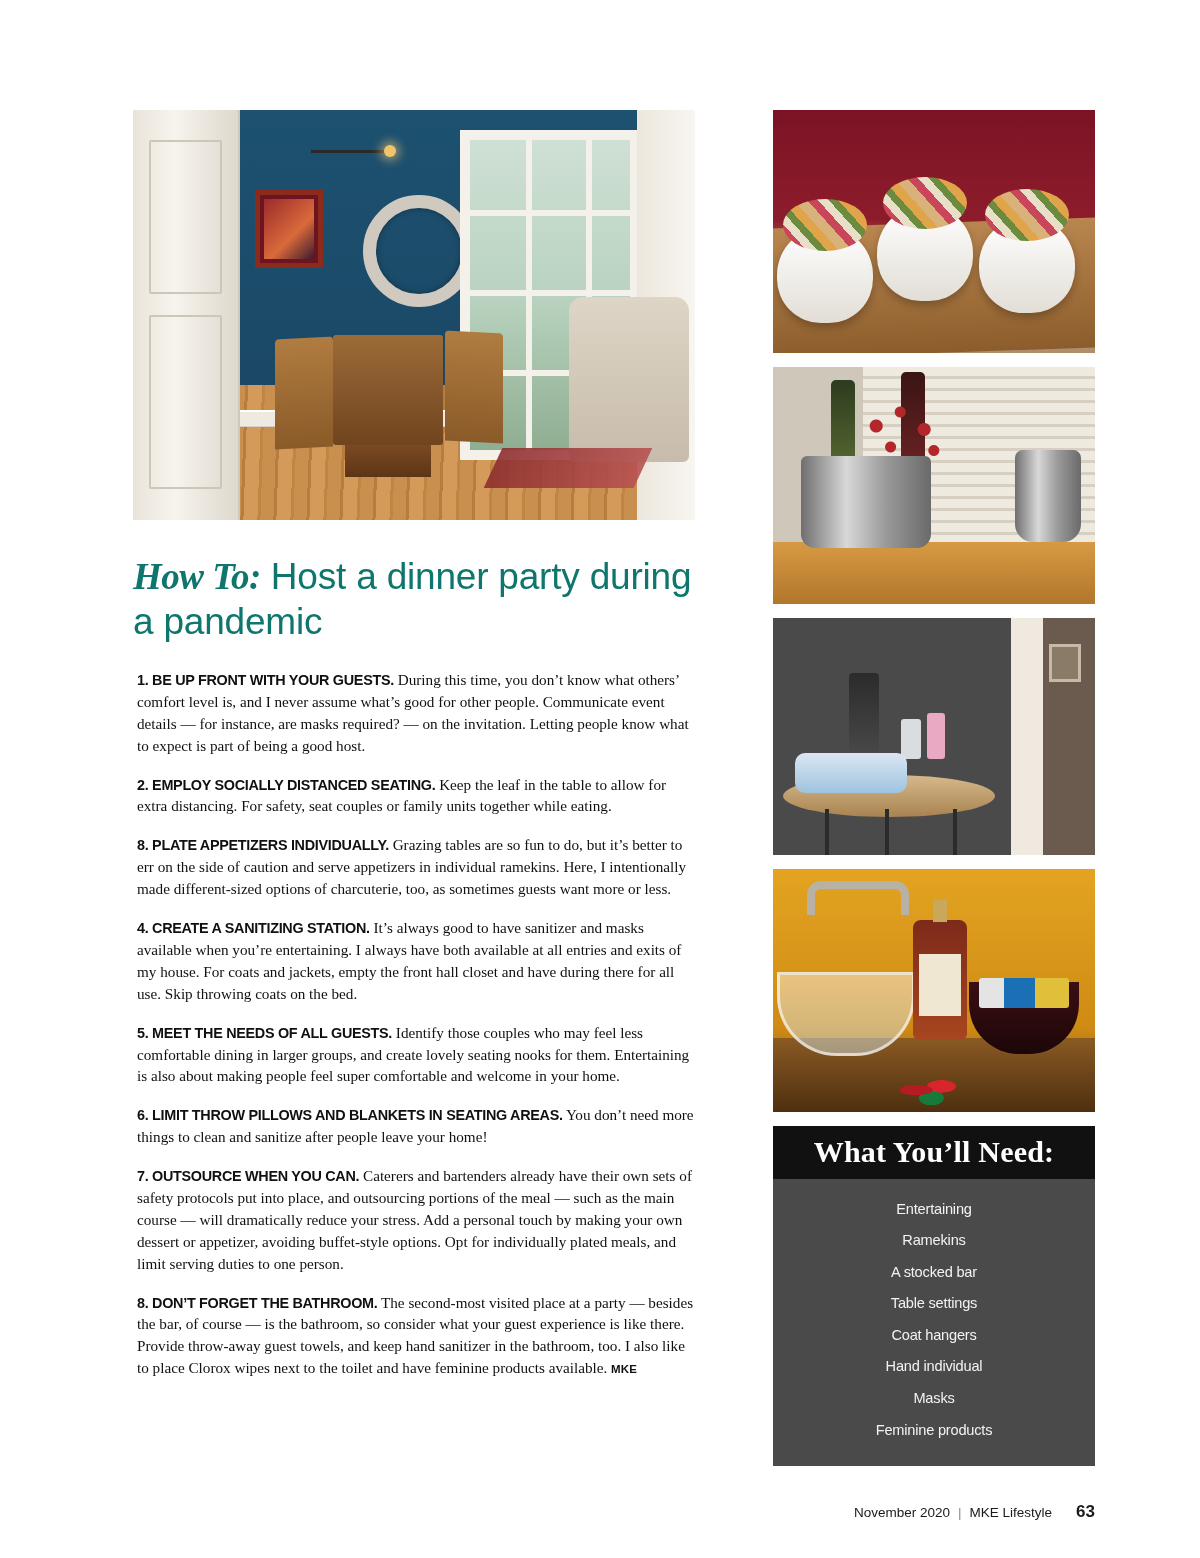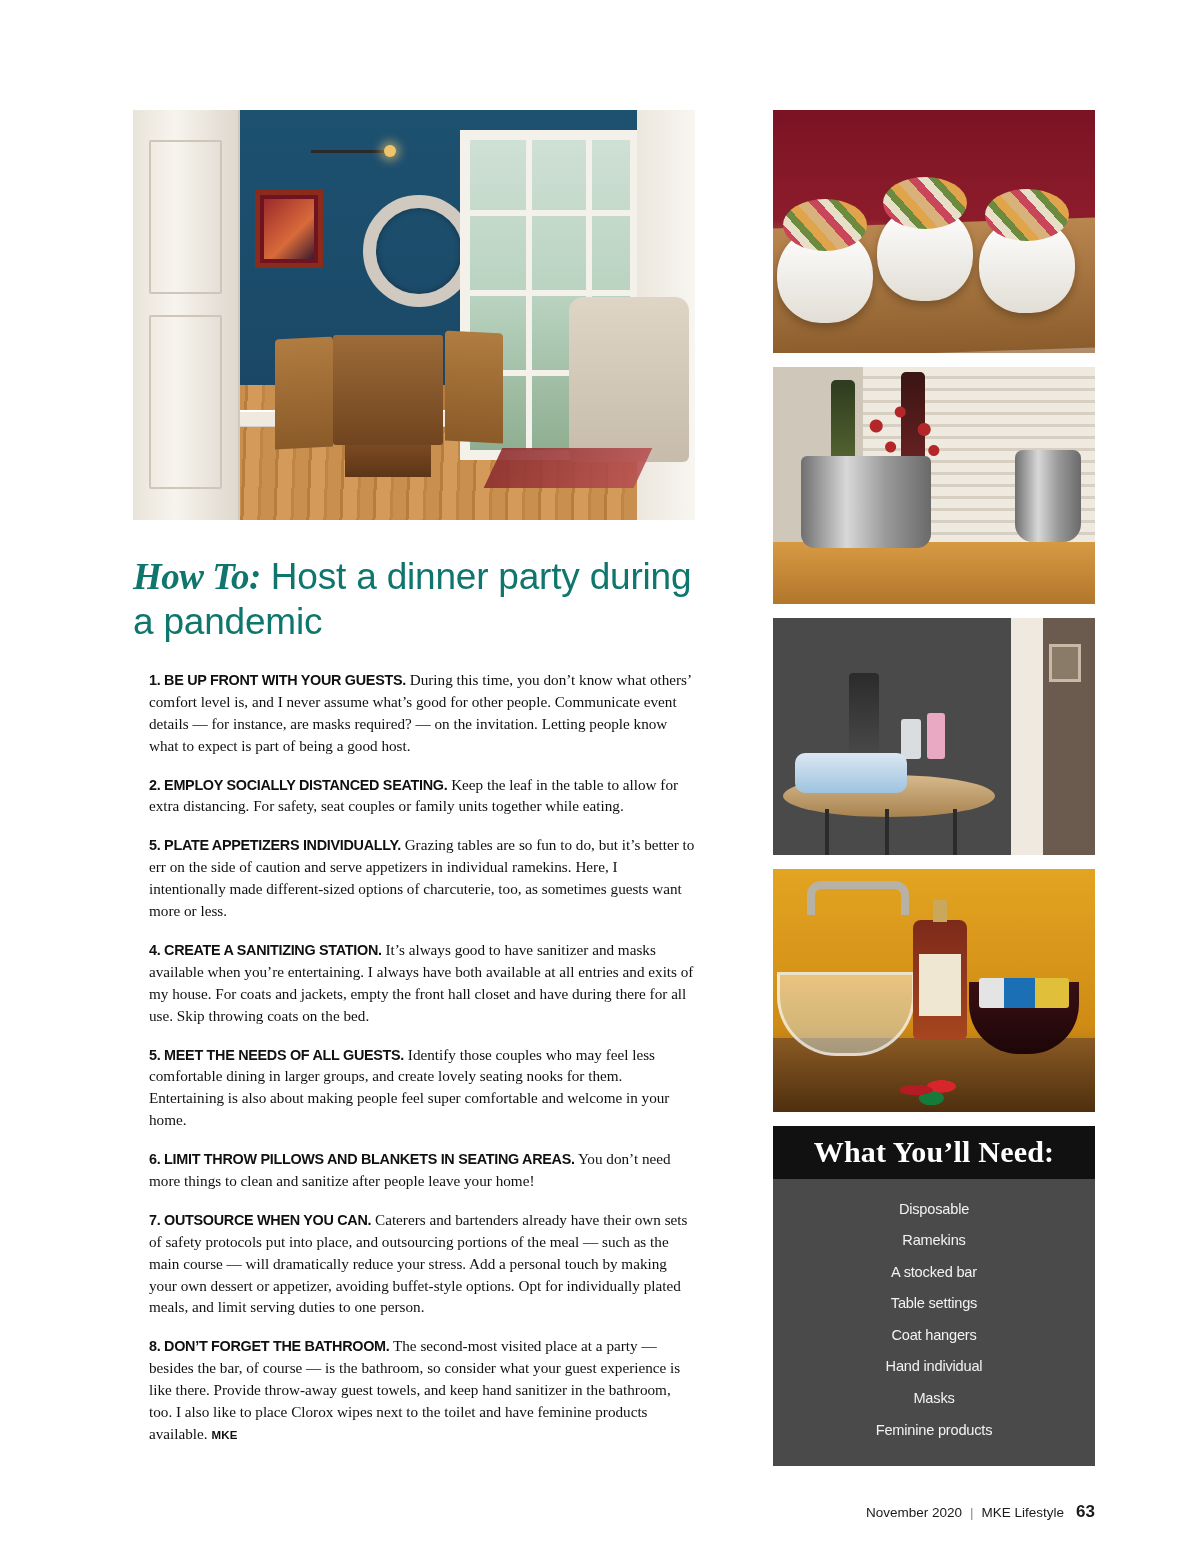--- a/index.html
+++ b/index.html
@@ -181,21 +181,21 @@
     font-style: italic;
     font-weight: 700;
     letter-spacing: -0.5px;
   }
 
   .body-copy { margin-top: 22px; }
   .para {
     font-size: 15.2px;
     line-height: 1.44;
     text-align: left;
-    margin: 0 0 17px 16px;
+    margin: 0 0 17px 4px;
     color: #101010;
   }
   .para .lead {
     font-family: "Liberation Sans", sans-serif;
     font-weight: 700;
     font-size: 14.4px;
     letter-spacing: -0.3px;
   }
   .para .mke {
     font-family: "Liberation Sans", sans-serif;
@@ -415,21 +415,21 @@
     align-items: baseline;
     gap: 8px;
     font-family: "Liberation Sans", sans-serif;
     font-size: 13.5px;
     color: #1a1a1a;
   }
   .footer .sep { color: #8a8a8a; }
   .footer .pageno {
     font-weight: 700;
     font-size: 17px;
-    margin-left: 4px;
+    margin-left: 16px;
   }
 </style>
 </head>
 <body>
 
 <div class="page">
 
   <div class="left-col">
 
     <div class="hero-photo">
@@ -461,21 +461,21 @@
 
       <p class="para">
         <span class="lead">1. BE UP FRONT WITH YOUR GUESTS.</span><span> During this time, you don’t know what others’ comfort level is, and I never assume what’s good for other people. Communicate event details — for instance, are masks required? — on the invitation. Letting people know what to expect is part of being a good host.</span>
       </p>
 
       <p class="para">
         <span class="lead">2. EMPLOY SOCIALLY DISTANCED SEATING.</span><span> Keep the leaf in the table to allow for extra distancing. For safety, seat couples or family units together while eating.</span>
       </p>
 
       <p class="para">
-        <span class="lead">5. PLATE APPETIZERS INDIVIDUALLY.</span><span> Grazing tables are so fun to do, but it’s better to err on the side of caution and serve appetizers in individual ramekins. Here, I intentionally made different-sized options of charcuterie, too, as sometimes guests want more or less.</span>
+        <span class="lead">8. PLATE APPETIZERS INDIVIDUALLY.</span><span> Grazing tables are so fun to do, but it’s better to err on the side of caution and serve appetizers in individual ramekins. Here, I intentionally made different-sized options of charcuterie, too, as sometimes guests want more or less.</span>
       </p>
 
       <p class="para">
         <span class="lead">4. CREATE A SANITIZING STATION.</span><span> It’s always good to have sanitizer and masks available when you’re entertaining. I always have both available at all entries and exits of my house. For coats and jackets, empty the front hall closet and have during there for all use. Skip throwing coats on the bed.</span>
       </p>
 
       <p class="para">
         <span class="lead">5. MEET THE NEEDS OF ALL GUESTS.</span><span> Identify those couples who may feel less comfortable dining in larger groups, and create lovely seating nooks for them. Entertaining is also about making people feel super comfortable and welcome in your home.</span>
       </p>
 
@@ -536,21 +536,21 @@
         <div class="soap-label"></div>
       </div>
       <div class="wipes-bowl"></div>
       <div class="wipes"></div>
       <div class="poinsettia"></div>
     </div>
 
     <div class="need-box">
       <div class="need-title">What You’ll Need:</div>
       <ul class="need-list">
-        <li>Disposable</li>
+        <li>Entertaining</li>
         <li>Ramekins</li>
         <li>A stocked bar</li>
         <li>Table settings</li>
         <li>Coat hangers</li>
         <li>Hand individual</li>
         <li>Masks</li>
         <li>Feminine products</li>
       </ul>
     </div>
 

